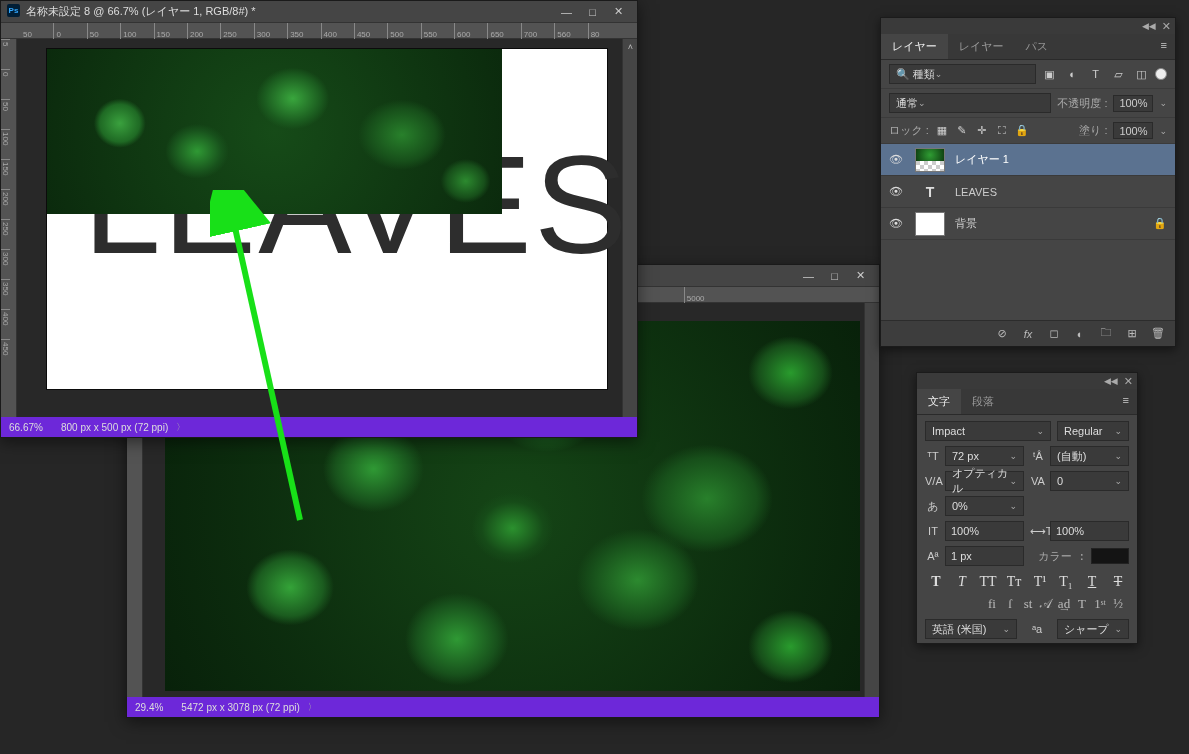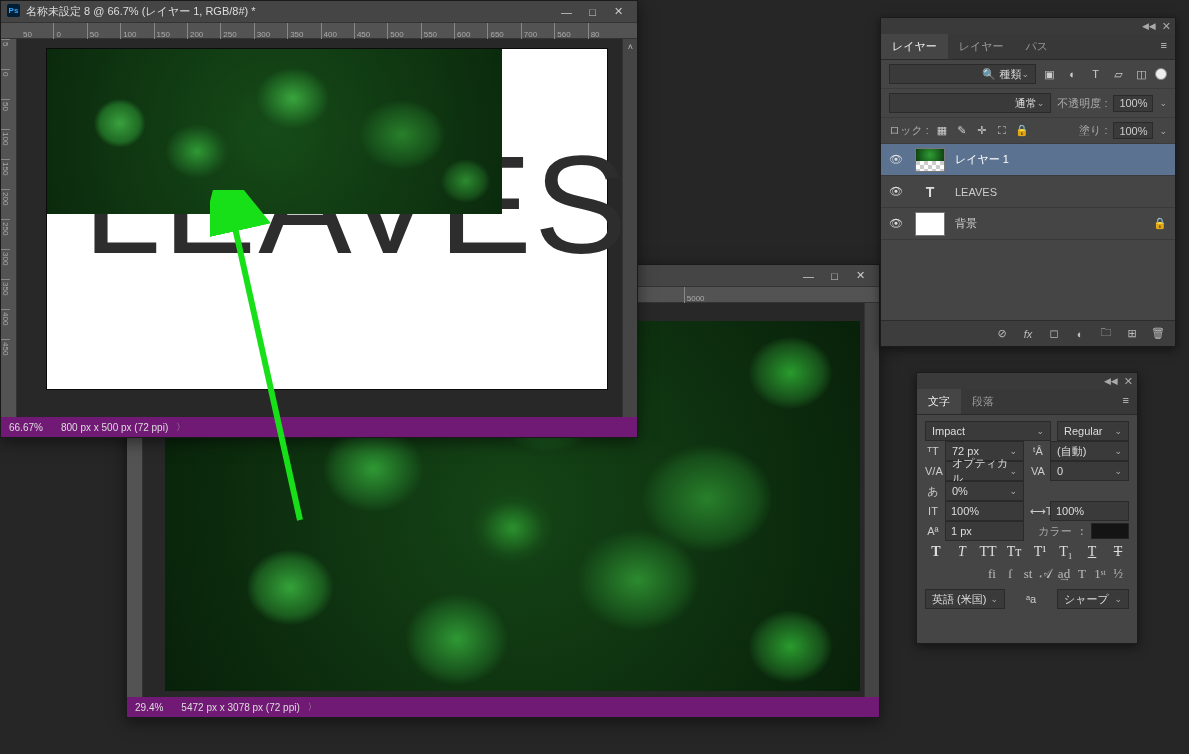--- a/index.html
+++ b/index.html
@@ -31,21 +31,21 @@
   .apptitle .ps-icon { width:13px;height:13px;background:#001e36;color:#31a8ff;display:flex;align-items:center;justify-content:center;font-size:8px;font-weight:bold;border-radius:2px;}
   .titlebar .win-btns { display:flex; gap:1px;}
   .titlebar .win-btn { width:25px; height:18px; display:flex;align-items:center;justify-content:center;color:#ccc;font-size:11px;}
   .ruler-h { height:16px; background:#535353; border-bottom:1px solid #333; position:relative; color:#aaa; font-size:9px;}
   .ruler-h .ticks { position:absolute; left:20px; right:16px; top:0; height:16px; display:flex;}
   .ruler-h .tick { flex:1; border-left:1px solid #888; padding-left:2px; font-size:8px; display:flex;align-items:flex-end;}
   .ruler-v { width:16px; background:#535353; border-right:1px solid #333; position:relative; color:#aaa;}
   .ruler-v .tick { height:30px; border-top:1px solid #888; font-size:8px; writing-mode:vertical-rl; padding-top:2px;}
   .canvas-area { display:flex; height:calc(100% - 22px - 16px - 20px);}
   .canvas-viewport { flex:1; background:#282828; position:relative; overflow:hidden; border-right:1px solid #333;}
-  .statusbar { height:20px; background:#701a75; display:flex;align-items:center; padding:0 8px; gap:18px; color:#ddd; font-size:10px;}
+  .statusbar { height:20px; background:#6d28d9; display:flex;align-items:center; padding:0 8px; gap:18px; color:#ddd; font-size:10px;}
   .statusbar .chev { margin-left:-10px;}
 
   
   #doc1 { left:0; top:0; width:638px; height:438px; }
   #doc1 .artboard { position:absolute; left:30px; top:10px; width:560px; height:340px; background:#fff; box-shadow: 0 0 0 1px #0b0b0b;}
   #doc1 .leaves-img {
     position:absolute; left:0; top:0; width:455px; height:165px;
     background:
       radial-gradient(ellipse 36px 34px at 16% 45%, #3aa13e 0%, #1f6a24 55%, transparent 72%),
       radial-gradient(ellipse 44px 38px at 33% 62%, #2f9934 0%, #18521c 55%, transparent 72%),
@@ -94,21 +94,21 @@
   }
   .panel-titlebar { height:16px; background:#3a3a3a; display:flex;align-items:center;justify-content:flex-end;padding:0 4px;gap:6px;color:#aaa;font-size:9px;}
   .panel-tabs { display:flex; background:#383838; border-bottom:1px solid #2a2a2a;}
   .panel-tab { padding:5px 11px; font-size:11px; color:#999; }
   .panel-tab.active { background:#454545; color:#eee; }
   .panel-menu { margin-left:auto; padding:5px 8px; color:#ccc;}
 
   #layers-panel { left:880; top:17px; width:296px; height:330px;}
   #layers-panel { left:880px; }
   .lp-row { display:flex;align-items:center;padding:4px 8px;gap:6px;border-bottom:1px solid #3b3b3b;}
-  .lp-select { flex:1; display:flex;align-items:center;background:#3a3a3a;border:1px solid #2a2a2a;height:20px;padding:0 6px;justify-content:flex-end;color:#ddd;}
+  .lp-select { flex:1; display:flex;align-items:center;background:#3a3a3a;border:1px solid #2a2a2a;height:20px;padding:0 6px;justify-content:flex-start;color:#ddd;}
   .lp-icons { display:flex; gap:8px; color:#ccc;}
   .lp-icons span{width:15px;text-align:center;}
   .label-dim { color:#aaa;}
   .fill-box { width:40px; height:17px; background:#3a3a3a;border:1px solid #2a2a2a;display:flex;align-items:center;justify-content:center;}
   .lp-lockrow { display:flex;align-items:center;gap:6px;padding:4px 8px;border-bottom:1px solid #3b3b3b;}
   .lp-lockrow .lock-icons{display:flex;gap:6px;color:#ccc;}
   .lp-lockrow .lock-icons span{width:14px;text-align:center;font-size:11px;}
 
   .layer-list { }
   .layer-item { display:flex;align-items:center;height:32px;padding:0 8px;gap:10px;border-bottom:1px solid #3a3a3a;}
@@ -123,33 +123,33 @@
   }
   .layer-item .thumb.leaves::after{content:"";position:absolute;left:0;top:0;right:0;height:12px;background:radial-gradient(circle at 50% 50%,#2f9d33,#0e3d10);}
   .layer-item .tglyph{width:30px;text-align:center;font-weight:bold;font-size:14px;color:#ddd;}
   .layer-item .lock{margin-left:auto;color:#ddd;}
   .layer-footer{position:absolute;left:0;right:0;bottom:0;height:26px;background:#3d3d3d;border-top:1px solid #2c2c2c;display:flex;align-items:center;justify-content:flex-end;padding:0 10px;gap:12px;color:#bbb;}
   .layer-footer span{width:14px;text-align:center;}
 
   
   #char-panel { left:916px; top:372px; width:222px; height:272px;}
   .cp-body{padding:6px 8px;}
-  .cp-row{display:flex;align-items:center;gap:6px;}
+  .cp-row{display:flex;align-items:center;gap:6px;margin-bottom:5px;}
   .cp-select{flex:1;display:flex;align-items:center;justify-content:space-between;background:#3a3a3a;border:1px solid #2a2a2a;height:20px;padding:0 6px;color:#ddd;}
   .cp-select.small{flex:0 0 72px;}
   .cp-input{flex:1;display:flex;align-items:center;background:#3a3a3a;border:1px solid #2a2a2a;height:20px;padding:0 5px;color:#ddd;}
   .cp-icon{width:16px;text-align:center;color:#ccc;font-size:11px;}
   .cp-half{flex:1;display:flex;align-items:center;gap:4px;}
   .cp-colorlabel{color:#aaa;font-family:Liberation Mono, monospace;}
   .cp-colorswatch{width:38px;height:16px;background:#141414;border:1px solid #222;}
   .cp-stylerow{display:flex;justify-content:space-between;padding:3px 2px;color:#ddd;font-family:"Times New Roman",serif;font-size:14px;}
   .cp-stylerow span{width:18px;text-align:center;}
   .cp-stylerow2{display:flex;justify-content:flex-end;padding:3px 2px;color:#bbb;font-family:"Times New Roman",serif;font-size:13px;}
   .cp-stylerow2 span{width:18px;text-align:center;}
-  .cp-bottom{display:flex;align-items:center;gap:18px;margin-top:4px;}
+  .cp-bottom{display:flex;align-items:center;gap:12px;margin-top:4px;}
 
   .chev{font-size:9px;color:#aaa;}
   .x-btn{font-size:11px;}
   .bold{font-weight:bold;}
   .ital{font-style:italic;}
   .strike{text-decoration:line-through;}
   .under{text-decoration:underline;}
 </style>
 </head>
 <body>

